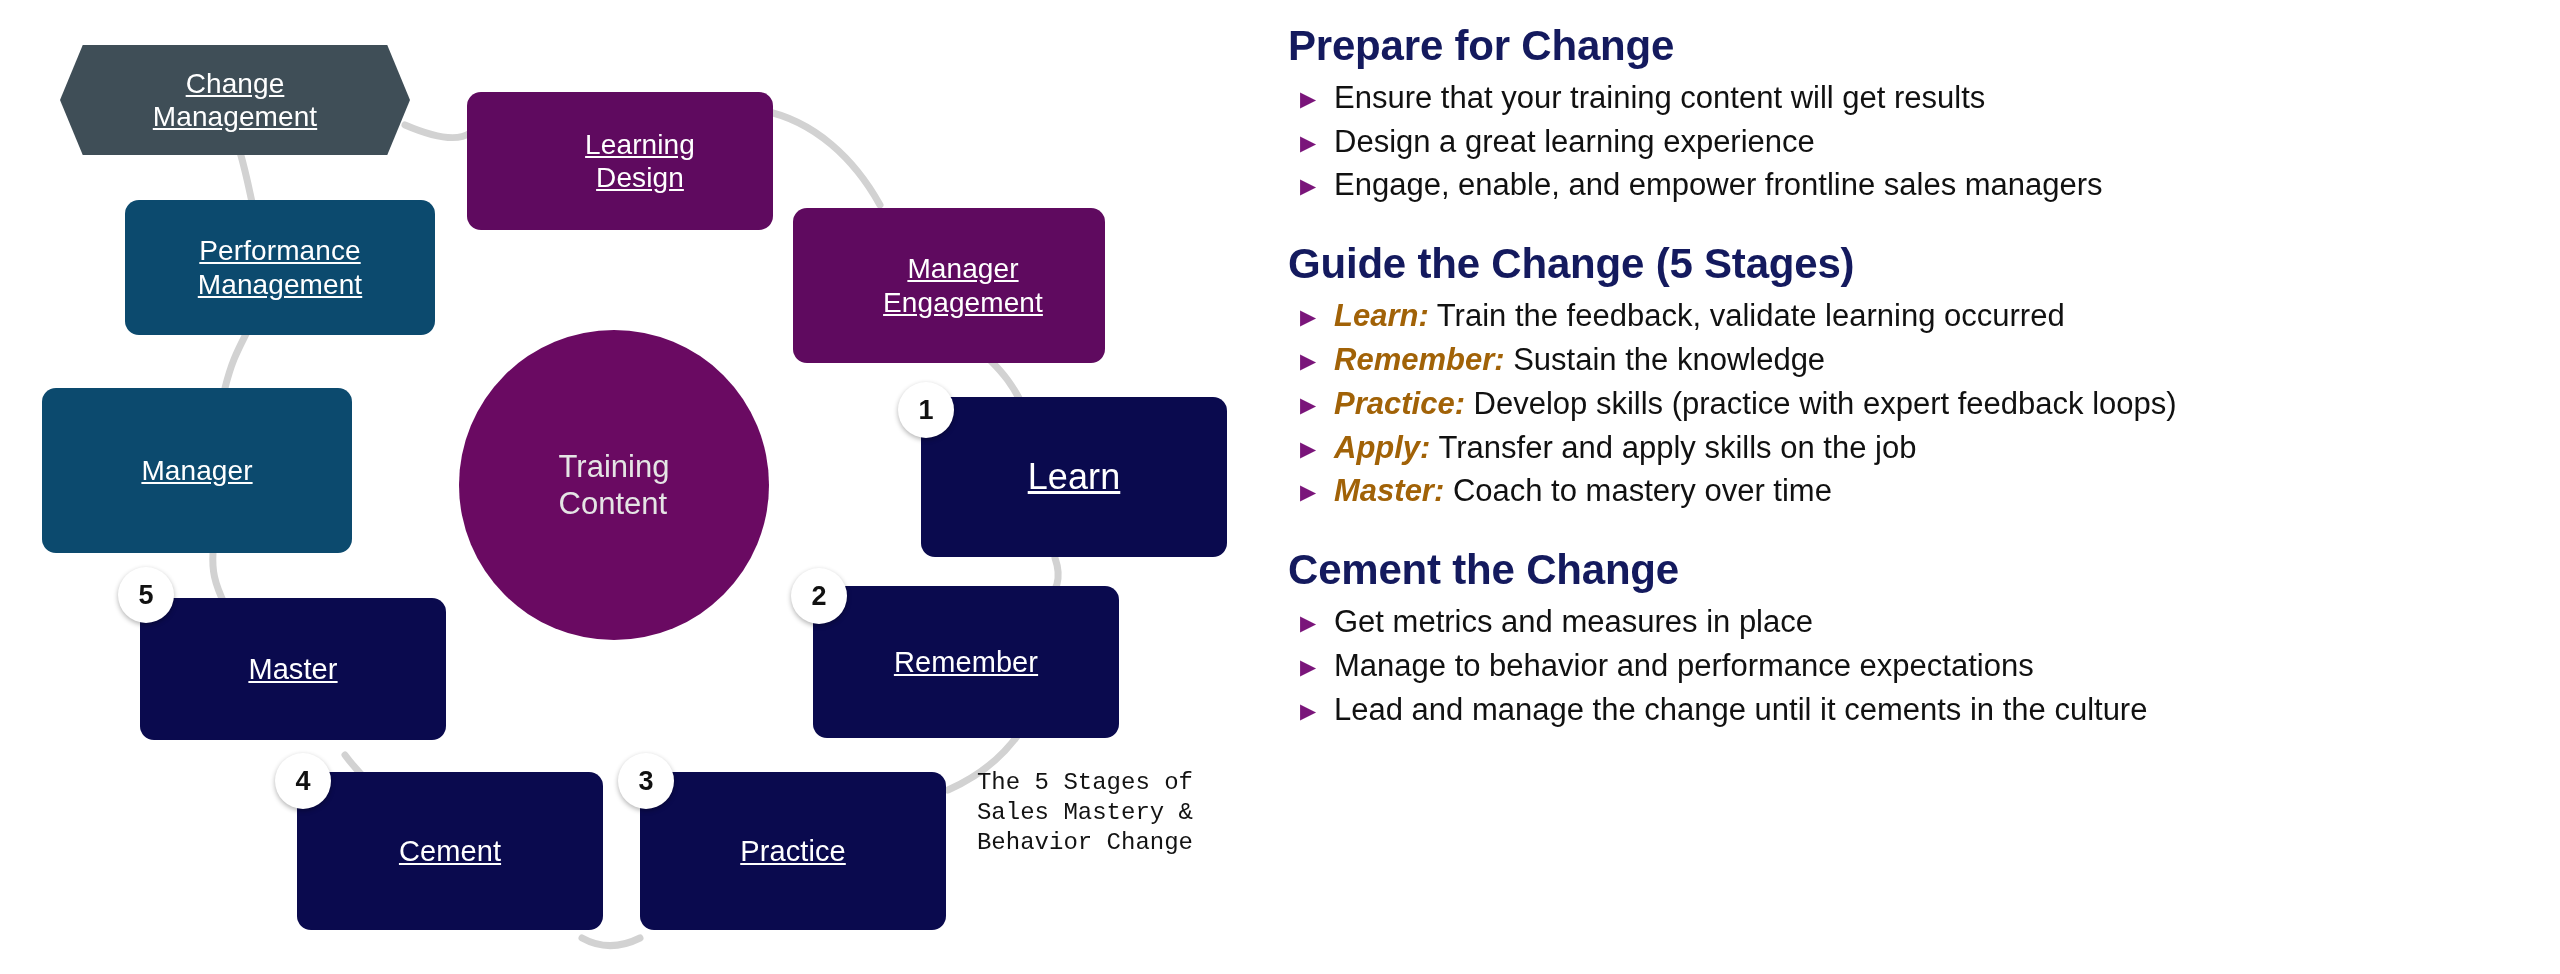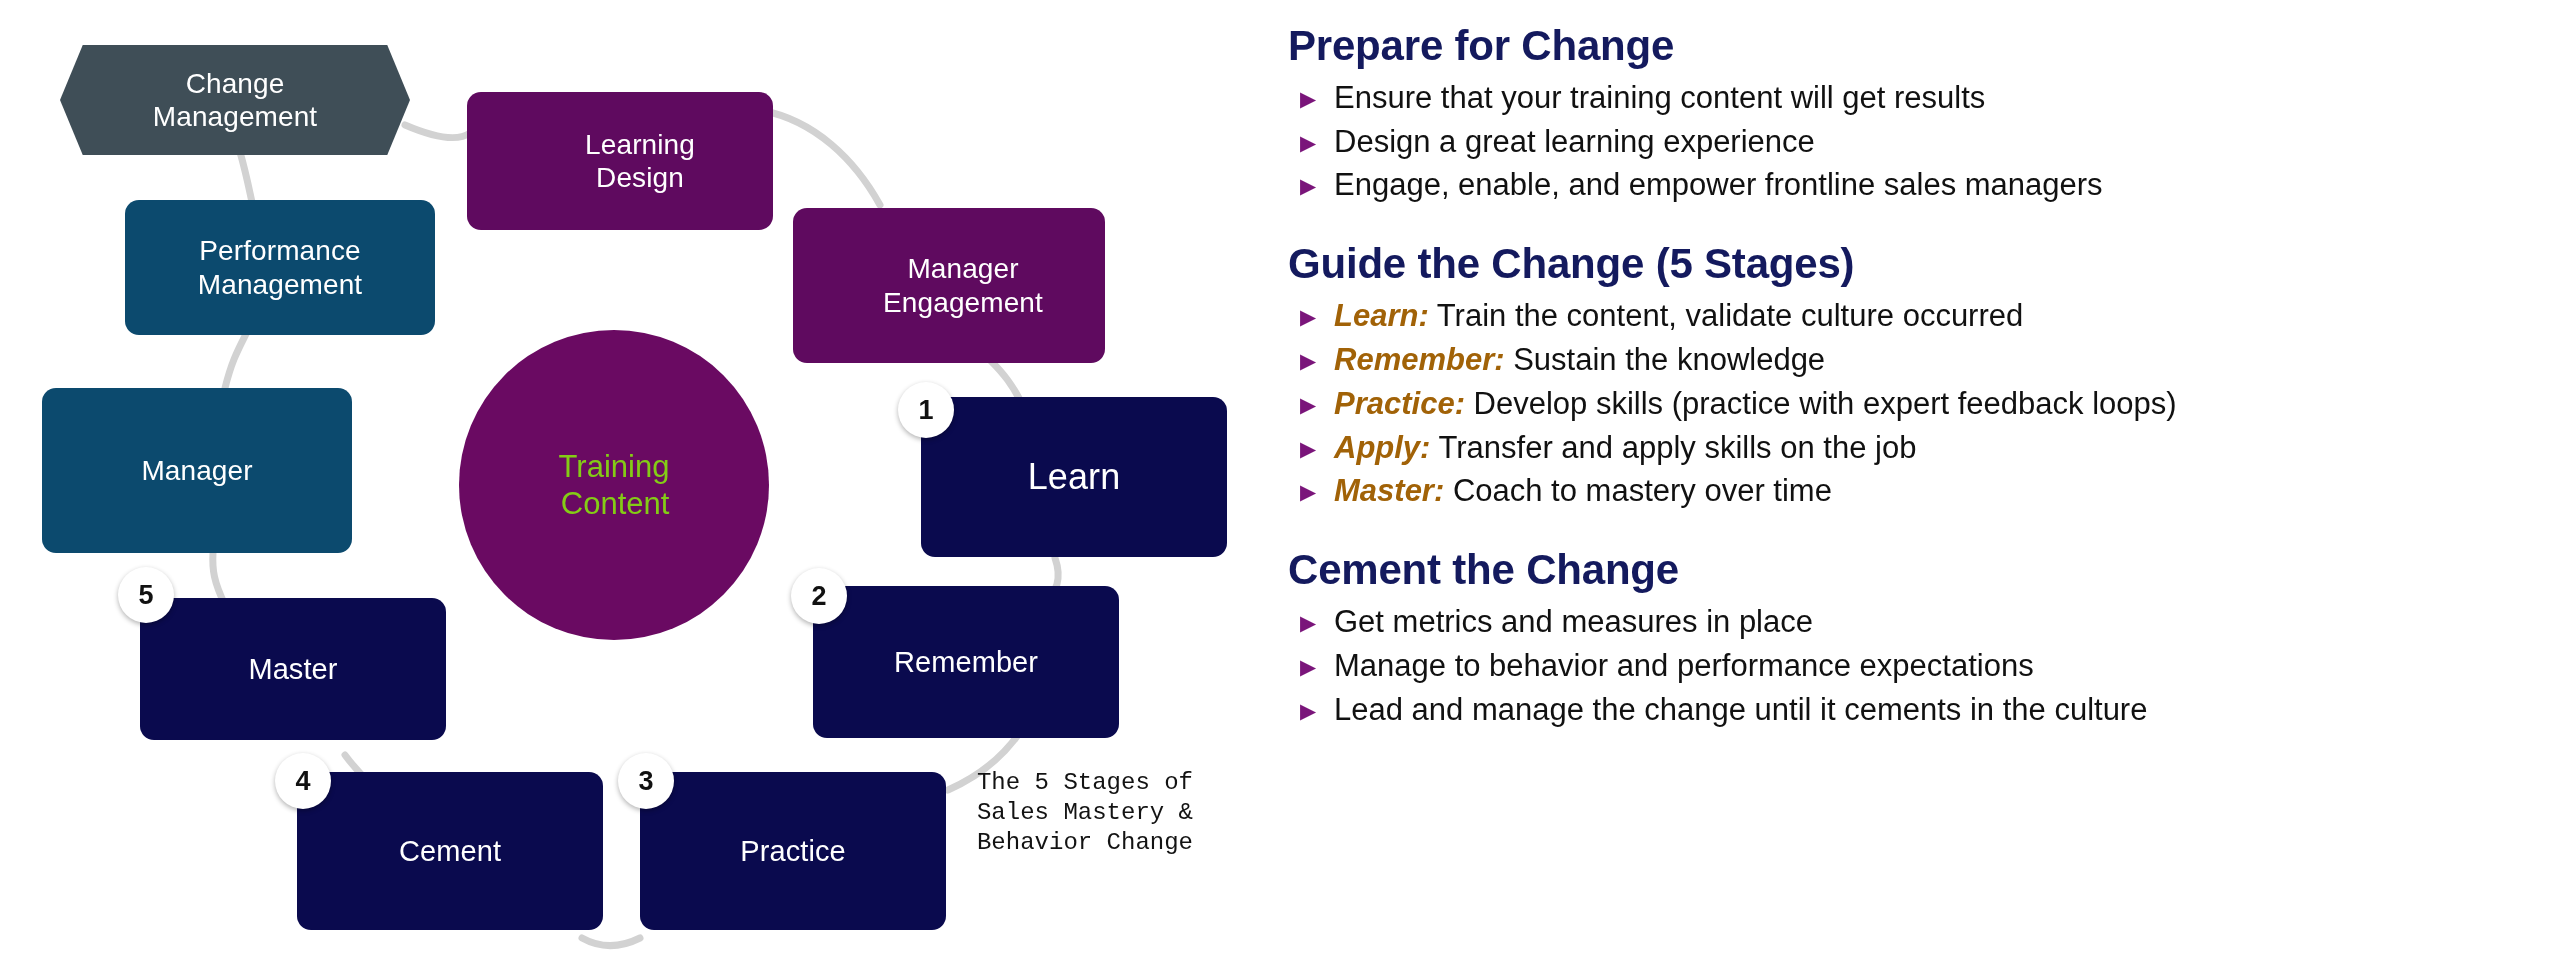--- a/index.html
+++ b/index.html
@@ -45,40 +45,41 @@
     display: flex;
     align-items: center;
     justify-content: center;
     text-align: center;
     color: #ffffff;
     line-height: 1.18;
     font-weight: 400;
     letter-spacing: .1px;
     white-space: pre-line;
     border-radius: 14px;
+    text-decoration: underline;
   }
   .node.gray   { background: #0c4a6e; }
   .node.purple { background: #5f0a5f; }
   .node.navy   { background: #0a0a4e; }
 
   .node.hexa {
     border-radius: 0;
     background: #3f4e57;
     clip-path: polygon(6.5% 0%, 93.5% 0%, 100% 50%, 93.5% 100%, 6.5% 100%, 0% 50%);
   }
 
   .circle-center {
     position: absolute;
     border-radius: 50%;
     background: #6a0a62;
-    color: #84cc16;
+    color: #e5e5e5;
     display: flex;
     align-items: center;
     justify-content: center;
-    text-align: right;
+    text-align: left;
     white-space: pre-line;
     line-height: 1.2;
   }
 
   .badge {
     position: absolute;
     width: 56px;
     height: 56px;
     border-radius: 50%;
     background: #ffffff;
@@ -226,21 +227,21 @@
       <span class="btext">Design a great learning experience</span>
     </div>
     <div class="bullet">
       <span class="arrow">▶</span>
       <span class="btext">Engage, enable, and empower frontline sales managers</span>
     </div>
 
     <h2 class="sect-title second">Guide the Change (5 Stages)</h2>
     <div class="bullet">
       <span class="arrow">▶</span>
-      <span class="btext"><span class="lead">Learn:</span><span> Train the content, validate culture occurred</span></span>
+      <span class="btext"><span class="lead">Learn:</span><span> Train the feedback, validate learning occurred</span></span>
     </div>
     <div class="bullet">
       <span class="arrow">▶</span>
       <span class="btext"><span class="lead">Remember:</span><span> Sustain the knowledge</span></span>
     </div>
     <div class="bullet">
       <span class="arrow">▶</span>
       <span class="btext"><span class="lead">Practice:</span><span> Develop skills (practice with expert feedback loops)</span></span>
     </div>
     <div class="bullet">

